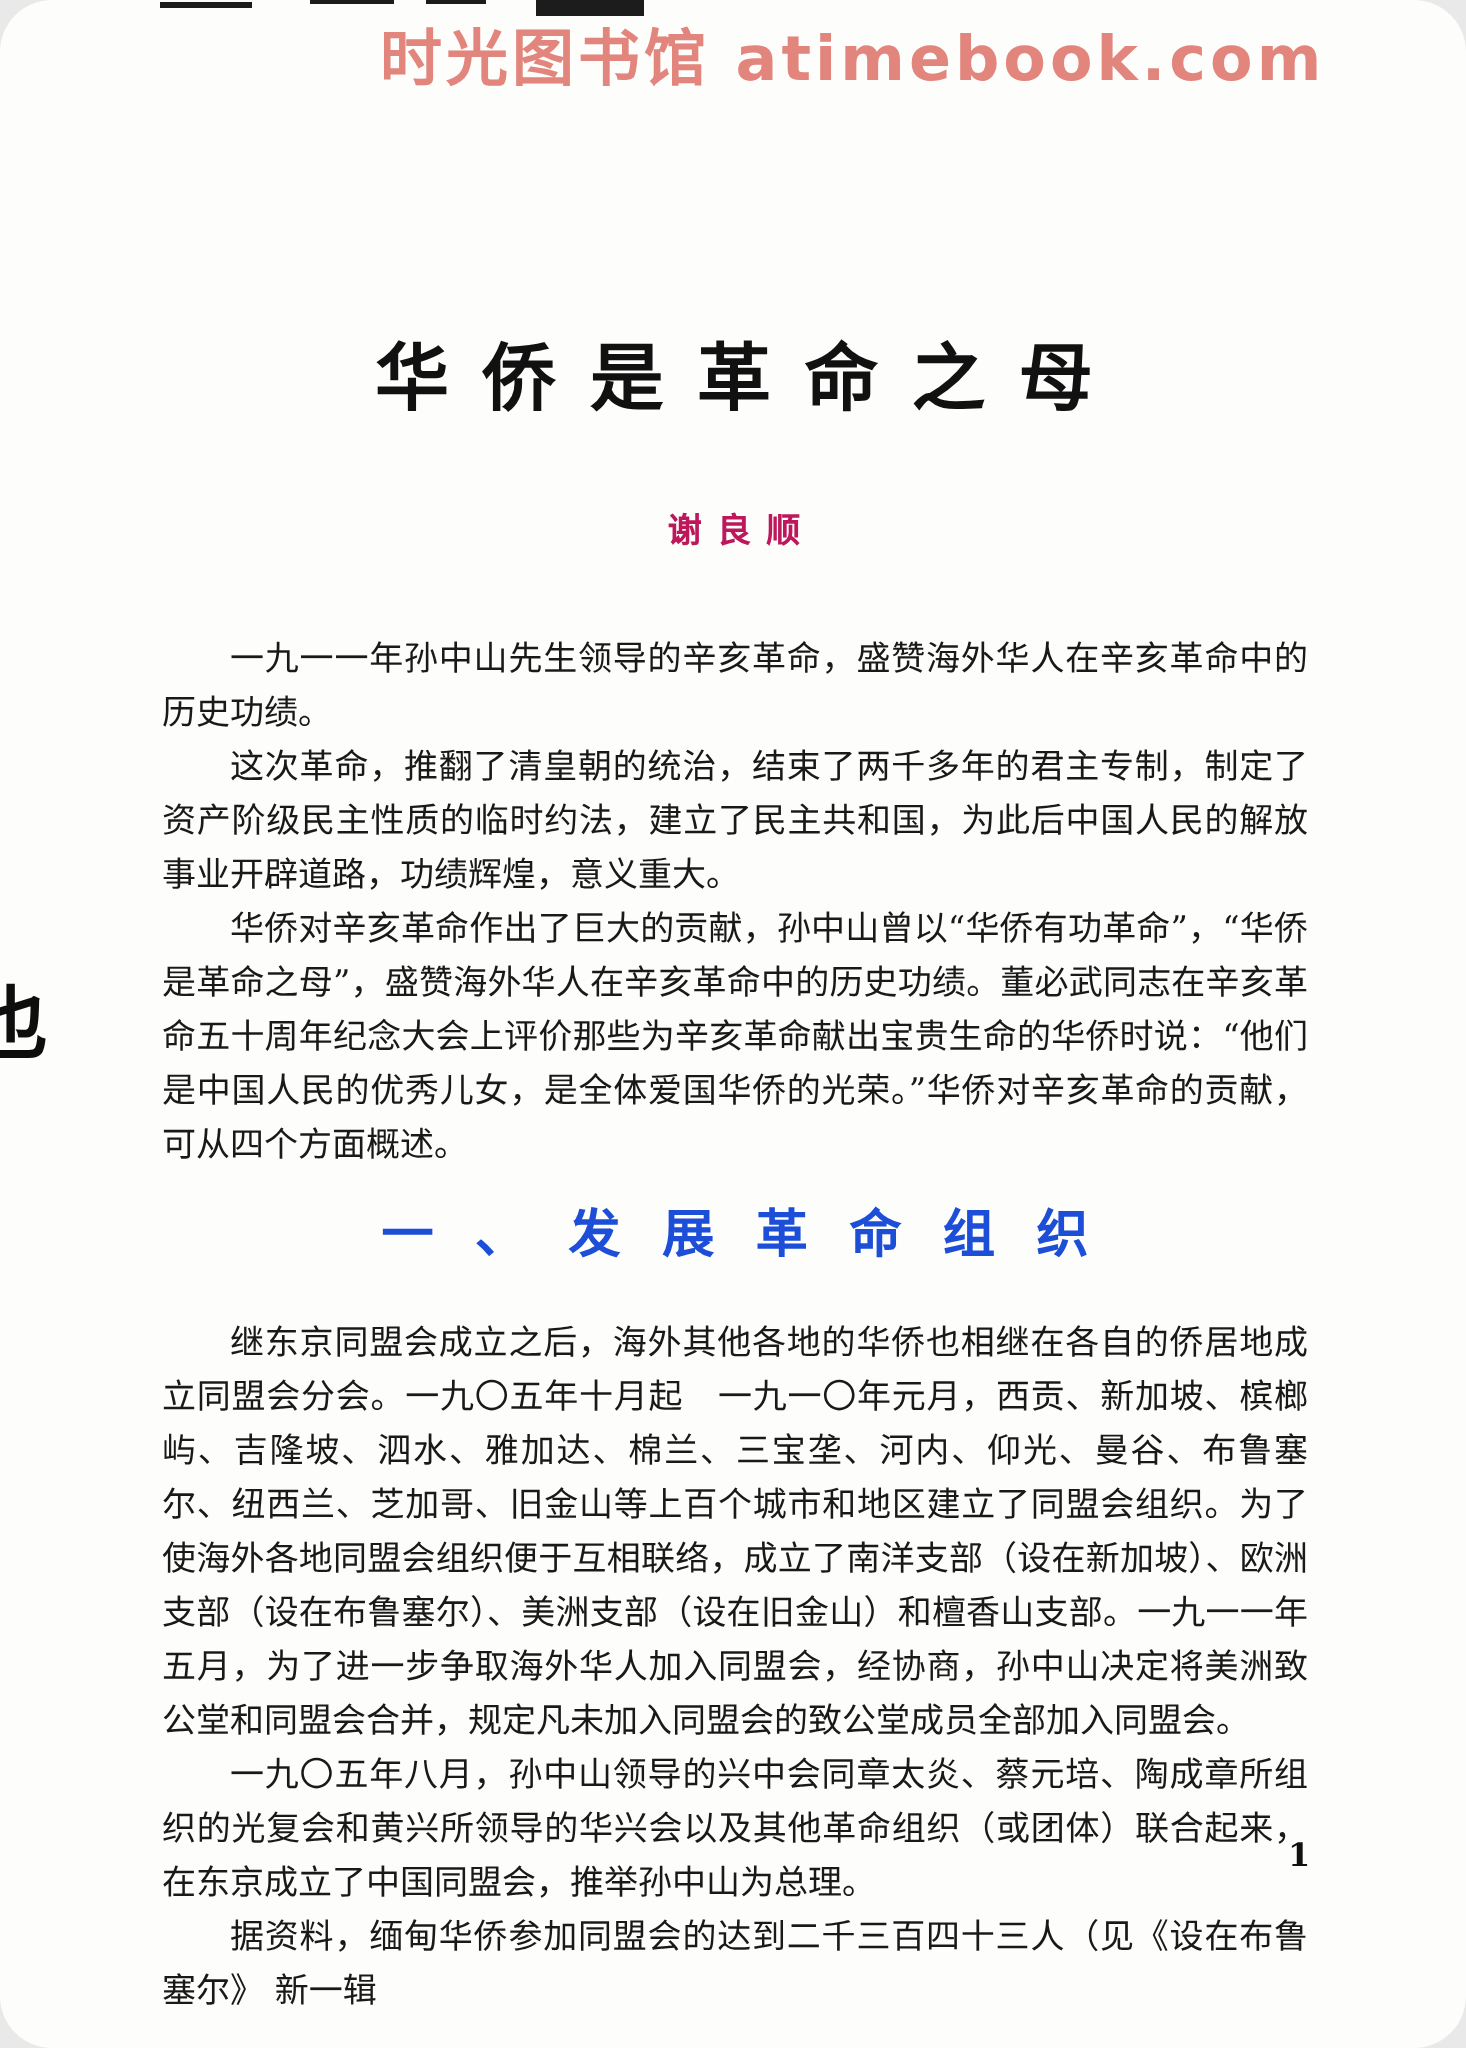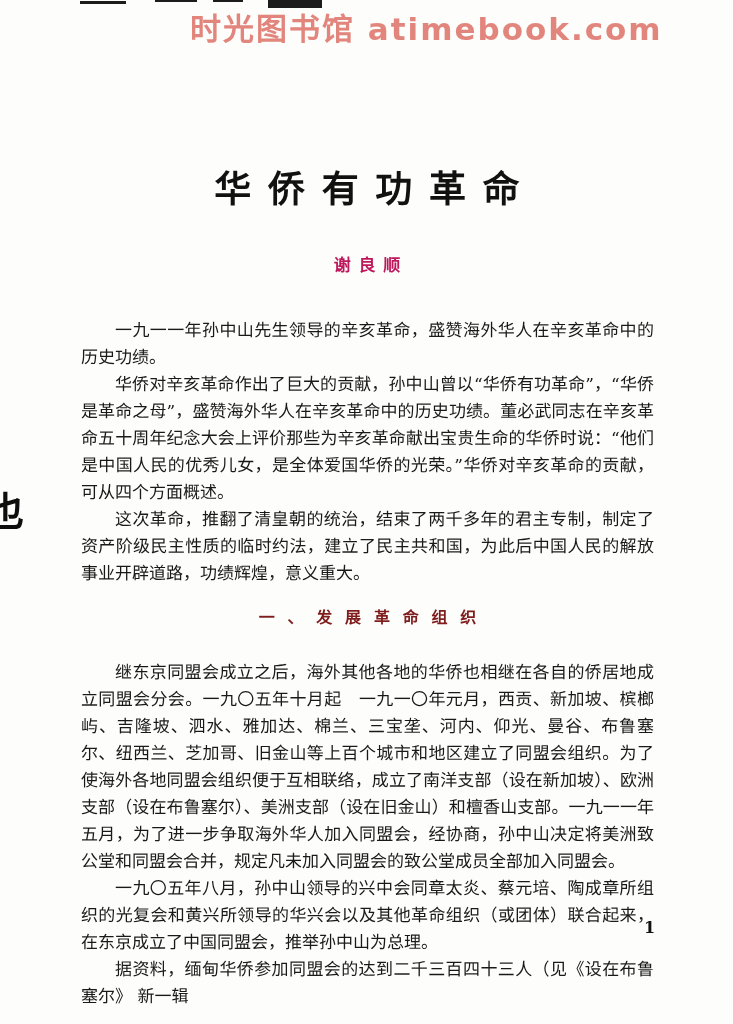--- a/index.html
+++ b/index.html
@@ -4,20 +4,21 @@
 <style>
   html,body{margin:0;padding:0;background:#e9e9e9;}
   .paper{
     position:relative;
     width:733px;height:1024px;
     margin:0 auto;
     background:#fdfdfb;
     overflow:hidden;
     font-family:"DejaVu Serif","Liberation Serif",serif;
     color:#1a1a1a;
+    border-radius:26px;
   }
   
   .watermark{
     position:absolute;left:190px;top:4px;
     font-family:"DejaVu Sans","Liberation Sans",sans-serif;
     font-size:31px;font-weight:600;letter-spacing:2px;
     white-space:nowrap;
     color:#e2857c;
   }
   
@@ -48,23 +49,23 @@
   }
   .body{
     position:absolute;top:317px;left:81px;width:573px;
     font-size:17px;line-height:27px;
     text-align:justify;
   }
   .body p{margin:0;text-indent:2em;color:#191919;}
   .section-heading{
     margin:16px 0 26px 0;
     text-align:center;
-    font-size:16px;font-weight:bold;
+    font-size:26px;font-weight:bold;
     letter-spacing:0.8em;text-indent:0.8em;
-    line-height:30px;color:#7f1d1d;
+    line-height:30px;color:#1d4ed8;
   }
   .p-last{margin-top:0;}
   .page-number{
     position:absolute;left:644px;top:918px;
     font-size:16px;font-weight:bold;color:#111;
   }
 </style>
 </head>
 <body>
 
@@ -72,28 +73,28 @@
 
   <div class="dash dash-a"></div>
   <div class="dash dash-b"></div>
   <div class="dash dash-c"></div>
   <div class="dash dash-d"></div>
 
   <div class="watermark">时光图书馆 atimebook.com</div>
 
   <div class="edge-mark">也</div>
 
-  <h1 class="title">华侨有功革命</h1>
+  <h1 class="title">华侨是革命之母</h1>
 
   <div class="author">谢良顺</div>
 
   <div class="body">
     <p>一九一一年孙中山先生领导的辛亥革命，盛赞海外华人在辛亥革命中的历史功绩。</p>
+    <p>这次革命，推翻了清皇朝的统治，结束了两千多年的君主专制，制定了资产阶级民主性质的临时约法，建立了民主共和国，为此后中国人民的解放事业开辟道路，功绩辉煌，意义重大。</p>
     <p>华侨对辛亥革命作出了巨大的贡献，孙中山曾以“华侨有功革命”，“华侨是革命之母”，盛赞海外华人在辛亥革命中的历史功绩。董必武同志在辛亥革命五十周年纪念大会上评价那些为辛亥革命献出宝贵生命的华侨时说：“他们是中国人民的优秀儿女，是全体爱国华侨的光荣。”华侨对辛亥革命的贡献，可从四个方面概述。</p>
-    <p>这次革命，推翻了清皇朝的统治，结束了两千多年的君主专制，制定了资产阶级民主性质的临时约法，建立了民主共和国，为此后中国人民的解放事业开辟道路，功绩辉煌，意义重大。</p>
 
     <div class="section-heading">一、发展革命组织</div>
 
     <p>继东京同盟会成立之后，海外其他各地的华侨也相继在各自的侨居地成立同盟会分会。一九〇五年十月起　一九一〇年元月，西贡、新加坡、槟榔屿、吉隆坡、泗水、雅加达、棉兰、三宝垄、河内、仰光、曼谷、布鲁塞尔、纽西兰、芝加哥、旧金山等上百个城市和地区建立了同盟会组织。为了使海外各地同盟会组织便于互相联络，成立了南洋支部（设在新加坡）、欧洲支部（设在布鲁塞尔）、美洲支部（设在旧金山）和檀香山支部。一九一一年五月，为了进一步争取海外华人加入同盟会，经协商，孙中山决定将美洲致公堂和同盟会合并，规定凡未加入同盟会的致公堂成员全部加入同盟会。</p>
     <p>一九〇五年八月，孙中山领导的兴中会同章太炎、蔡元培、陶成章所组织的光复会和黄兴所领导的华兴会以及其他革命组织（或团体）联合起来，在东京成立了中国同盟会，推举孙中山为总理。</p>
     <p class="p-last">据资料，缅甸华侨参加同盟会的达到二千三百四十三人（见《设在布鲁塞尔》 新一辑</p>
   </div>
 
   <div class="page-number">1</div>
 

